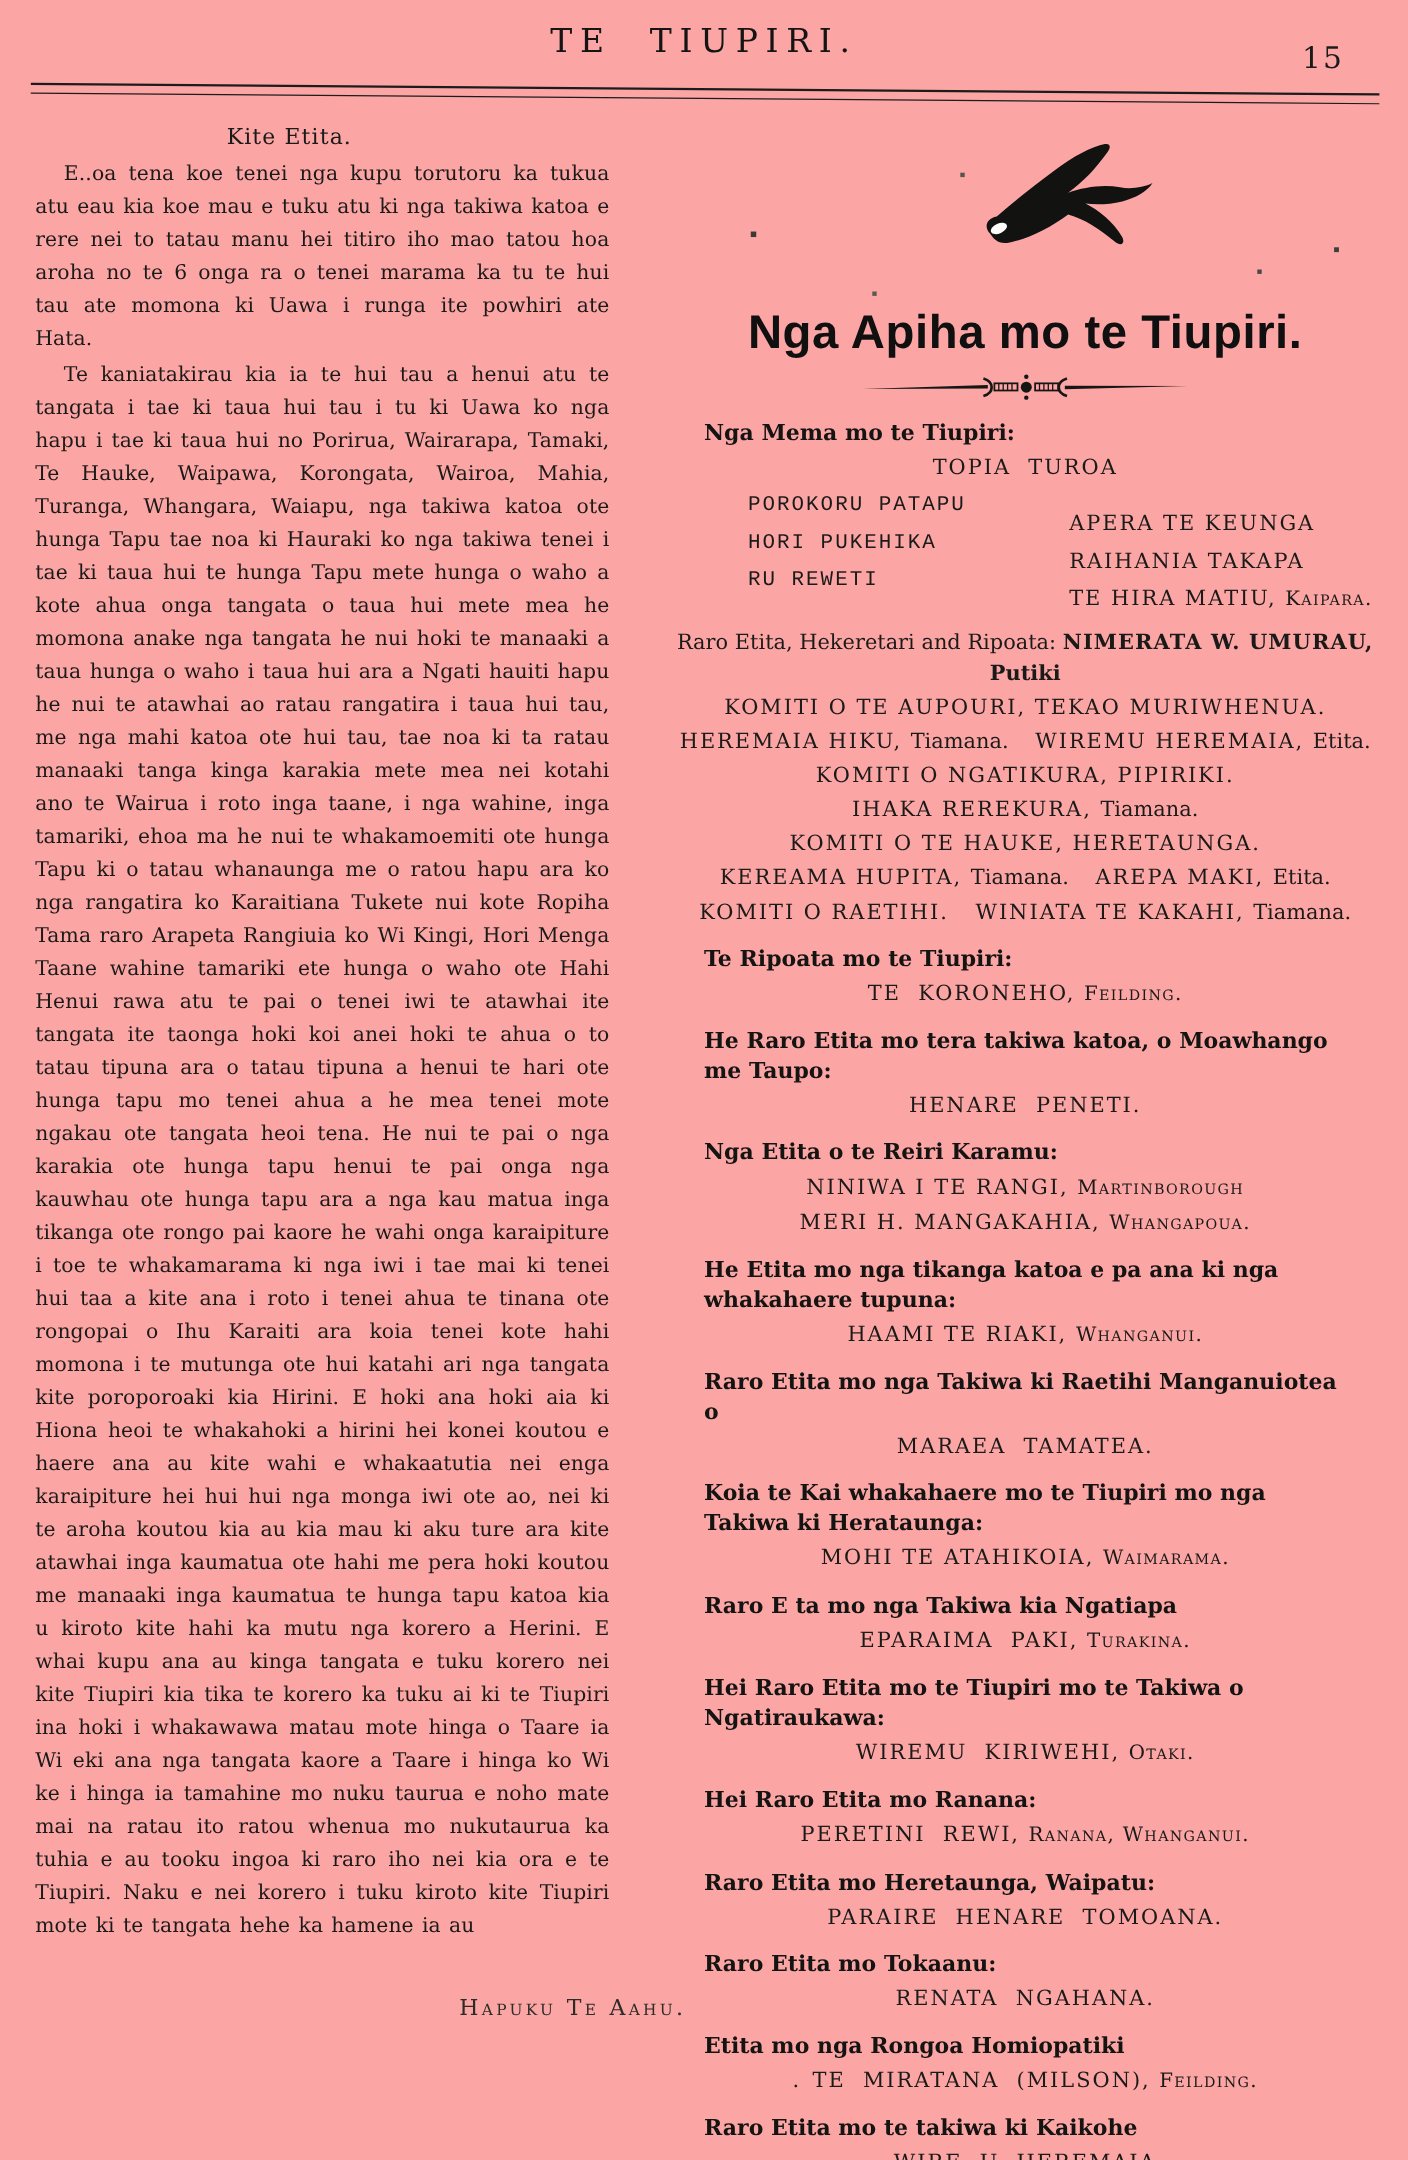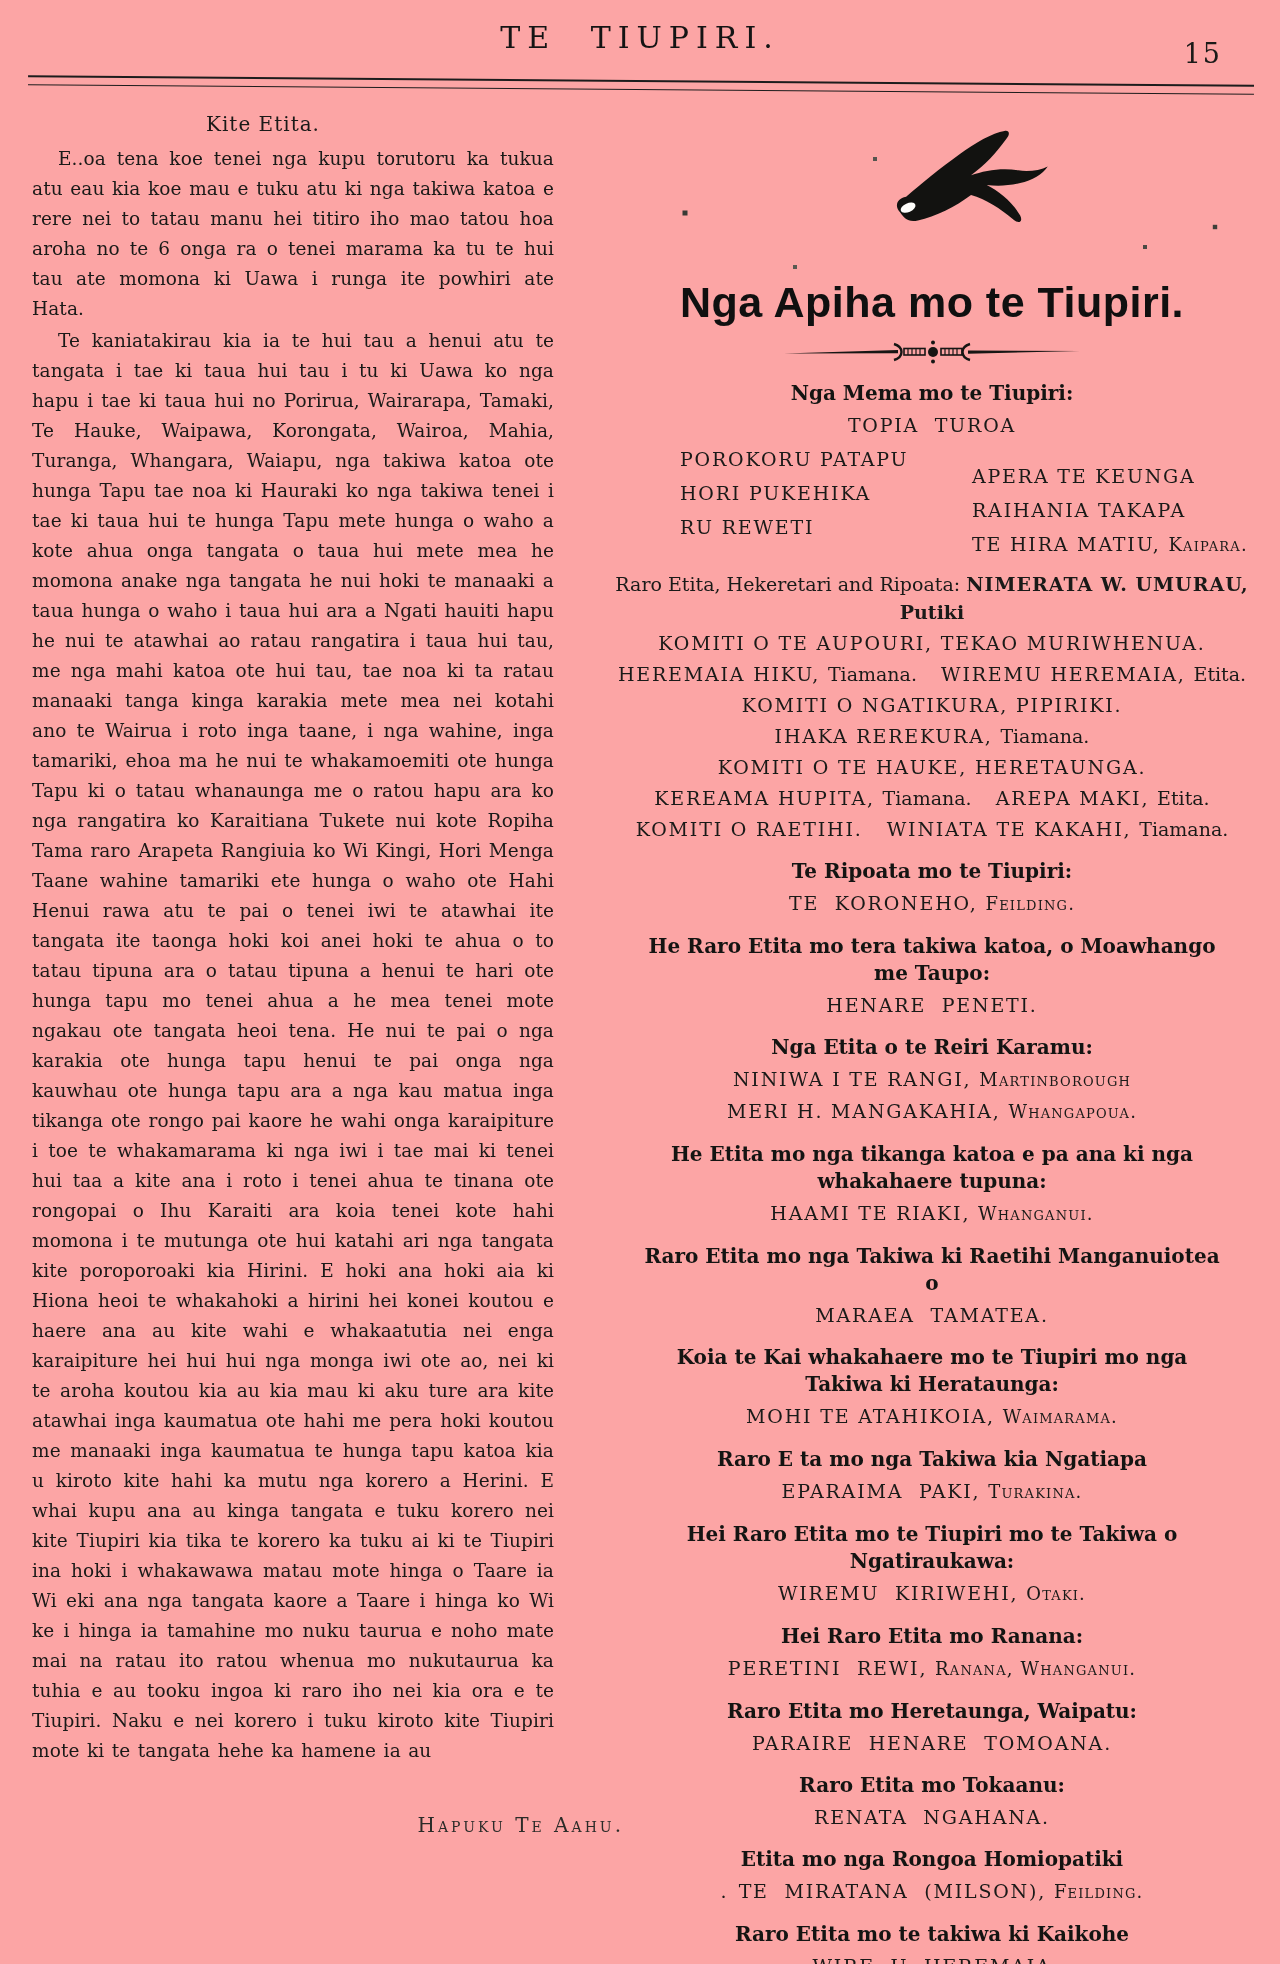--- a/index.html
+++ b/index.html
@@ -52,34 +52,34 @@
                 120px 120px 0 1px #5a5a52;
   }
   .officers-title{
     margin:172px 0 0 0; text-align:center;
     font-family:"Liberation Sans", sans-serif; font-weight:bold;
     font-size:43px; letter-spacing:0.5px; color:#101010;
   }
   .ornament{display:block; margin:12px auto 0 auto;}
   .blocks{margin-top:10px;}
   .blk-heading{
-    font-weight:bold; font-size:20px; line-height:27px; text-align:center;
+    font-weight:bold; font-size:20px; line-height:27px; 
     max-width:584px; margin:15px auto 4px auto; color:#141412;
   }
   .blk-line{
     font-size:19px; line-height:28px; text-align:center; margin:3px 15px;
   }
   .seg{white-space:pre-wrap;}
   .seg-caps{letter-spacing:1.8px;}
   .seg-sc{font-variant:small-caps; letter-spacing:1.2px; font-size:18px;}
   .seg-bold{font-weight:bold;}
   .seg-boldcaps{font-weight:bold; letter-spacing:1px;}
   .blk-grid{display:flex; margin:2px 0 8px 0;}
   .gcol{display:flex; flex-direction:column;}
-  .gcol-left{width:388px; padding-left:96px; box-sizing:border-box;}
+  .gcol-left{width:388px; padding-left:96px; box-sizing:border-box;font-family:Liberation Mono, monospace;}
   .gcol-right{padding-top:17px;}
   .gcol .cell{font-size:19px; line-height:34px; letter-spacing:1.8px; text-align:left;}
 </style>
 </head>
 <body>
 
 <div class="page">
 
   <div class="masthead-title">TE TIUPIRI.</div>
   <div class="page-number">15</div>

